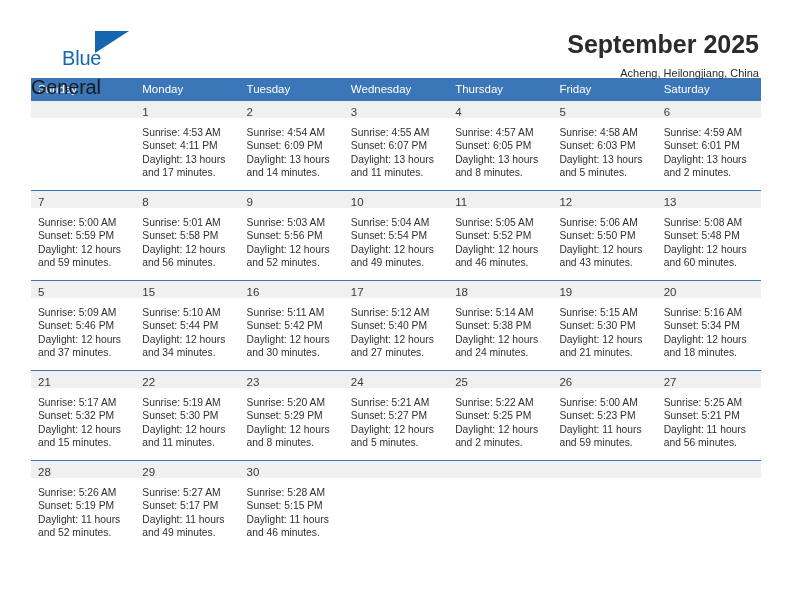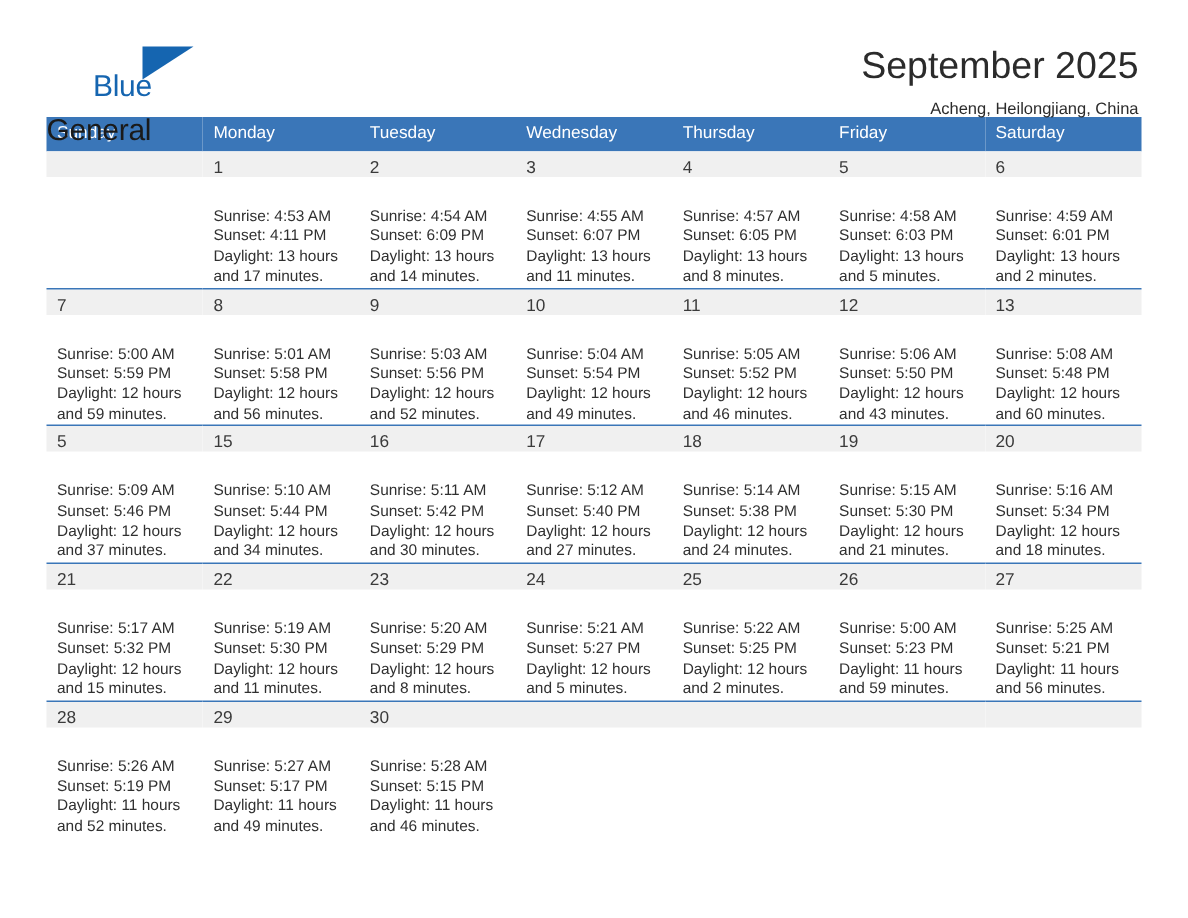--- a/index.html
+++ b/index.html
@@ -64,21 +64,21 @@
     height: 0;
     border-left: 34px solid #1565b0;
     border-bottom: 22px solid transparent;
   }
   .titles {
     text-align: right;
     padding-top: 1px;
   }
   .cal-title {
     font-size: 25px;
-    font-weight: normal;
+    font-weight: bold;
     color: #2b2b2b;
     line-height: 30px;
     white-space: nowrap;
   }
   .cal-sub {
     font-size: 11px;
     color: #2b2b2b;
     line-height: 20px;
     margin-top: 4px;
     white-space: nowrap;
@@ -123,21 +123,21 @@
     height: 17px;
     box-sizing: border-box;
     padding: 1px 0 0 7px;
   }
   .daynum {
     font-size: 11.5px;
     color: #3a3a3a;
     line-height: 15px;
   }
   .lines {
-    padding: 20px 4px 0 7px;
+    padding: 8px 4px 0 7px;
   }
   .lines div {
     font-size: 10.3px;
     line-height: 13.4px;
     color: #303030;
     white-space: nowrap;
   }
   .empty .daynum-band {
     background: #f0f0f0;
   }

